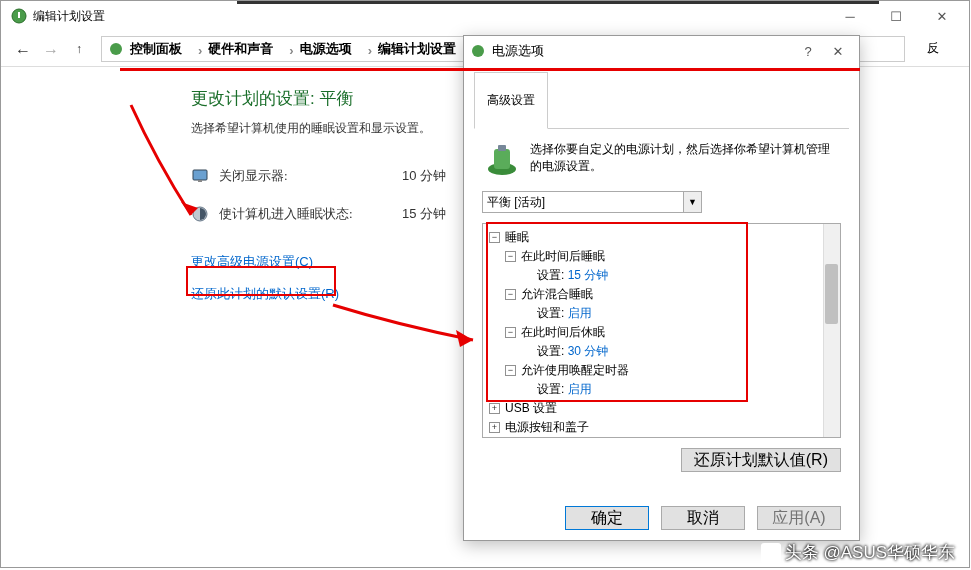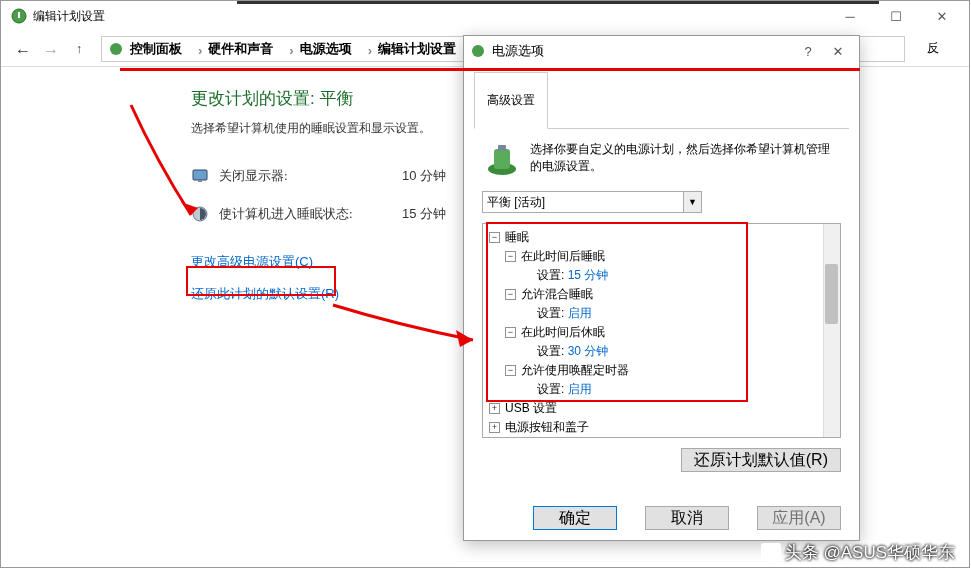--- a/index.html
+++ b/index.html
@@ -59,21 +59,21 @@
     .indent0 { padding-left: 2px; }
     .indent1 { padding-left: 18px; }
     .indent2 { padding-left: 34px; }
     .val-link { color: #0066cc; }
     
     .restore-btn-row { display: flex; justify-content: flex-end; margin-top: 10px; }
     .btn { min-width: 84px; height: 24px; border: 1px solid #aaa; background: #e1e1e1; font-size: 16px; padding: 0 12px; cursor: pointer; }
     .btn.primary { border: 1.5px solid #0078d7; }
     .btn.disabled { color: #737373; }
     
-    .dlg-footer { position: absolute; bottom: 10px; right: 18px; display: flex; gap: 28px; }
+    .dlg-footer { position: absolute; bottom: 10px; right: 18px; display: flex; gap: 12px; }
     
     
     .red-box { position: absolute; border: 2.5px solid #e60000; pointer-events: none; }
     .red-arrow { position: absolute; pointer-events: none; }
     .red-line { position: absolute; background: #e60000; height: 2.5px; pointer-events: none; }
     
     .watermark { position: absolute; bottom: 6px; right: 16px; font-size: 17px; color: #fff; text-shadow: 0 0 3px #000, 0 0 3px #000; font-weight: 500; display: flex; align-items: center; gap: 4px; }
     .wm-ic { width: 20px; height: 20px; background: #fff; border-radius: 3px; display: inline-block; }
     
     .bar-line { position: absolute; top: 0; left: 236px; right: 90px; height: 3px; background: #333; }

